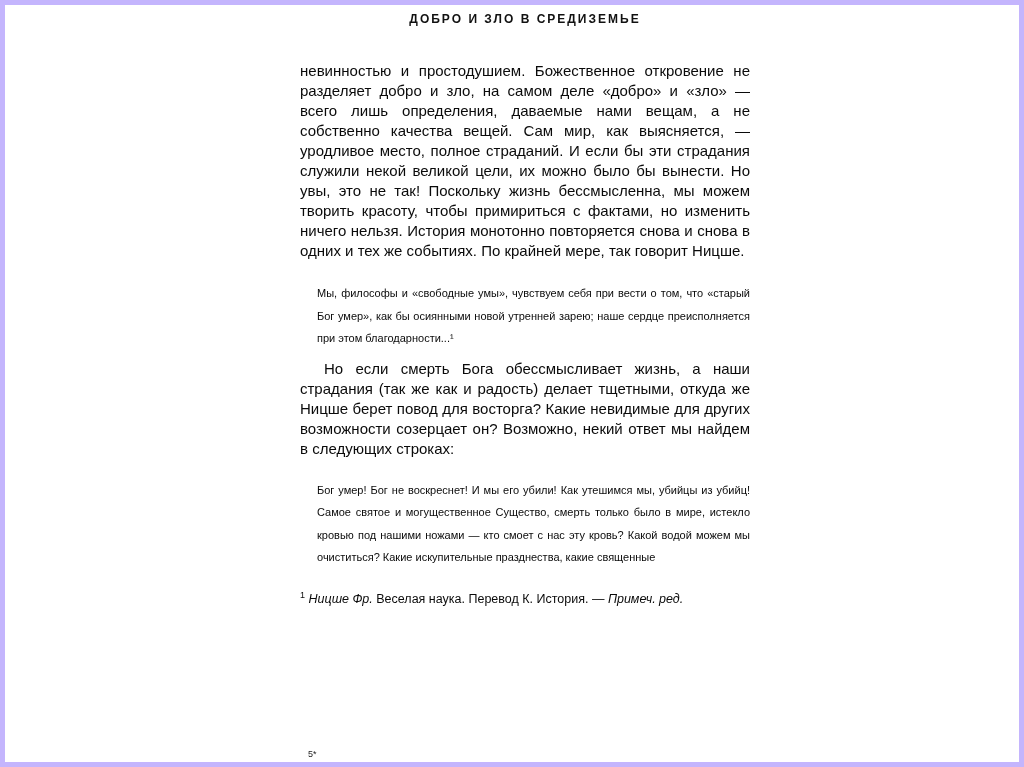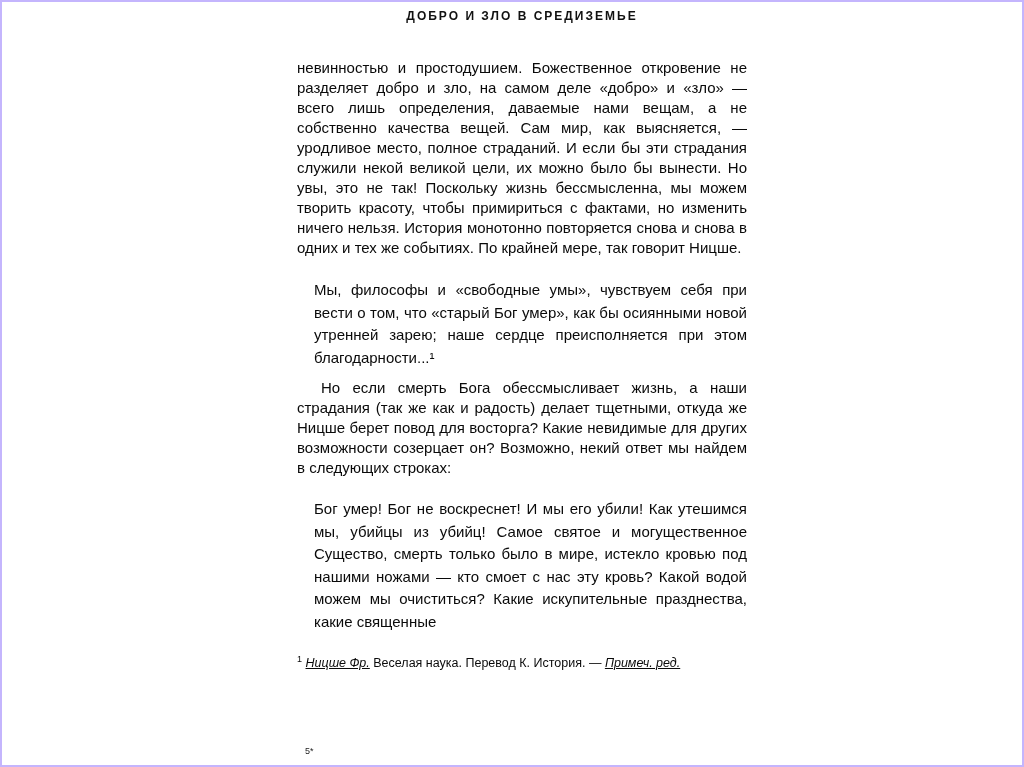--- a/index.html
+++ b/index.html
@@ -5,21 +5,21 @@
   html, body {
     margin: 0;
     padding: 0;
     background: #ffffff;
   }
   .page {
     position: relative;
     width: 1024px;
     height: 767px;
     background: #ffffff;
-    border: 2px solid #c4b5fd;
+    border: 5px solid #c4b5fd;
     box-sizing: border-box;
     overflow: hidden;
     font-family: "Liberation Sans", "DejaVu Sans", sans-serif;
     color: #0a0a0a;
   }
   .running-head {
     position: absolute;
     top: 7px;
     left: 295px;
     width: 450px;
@@ -41,42 +41,41 @@
     line-height: 20px;
     text-align: justify;
     color: #0a0a0a;
   }
   .body-para.indented {
     text-indent: 24px;
   }
   .quote-block {
     margin: 0;
     margin-left: 17px;
-    font-size: 15px;
+    font-size: 11px;
     line-height: 22.5px;
     text-align: justify;
     color: #0a0a0a;
   }
   .mt-quote1 { margin-top: 21px; }
   .mt-para3  { margin-top: 9px;  }
   .mt-quote2 { margin-top: 20px; }
   .footnote {
     margin: 0;
     margin-top: 22px;
     font-size: 12.5px;
     line-height: 16px;
     color: #0a0a0a;
   }
   .footnote sup {
     font-size: 9px;
     line-height: 0;
   }
   .footnote .italic {
     font-style: italic;
-    text-decoration: underline;
   }
   .page-footer {
     position: absolute;
     left: 295px;
     top: 738px;
     width: 450px;
     height: 22px;
   }
   .signature-mark {
     position: absolute;

